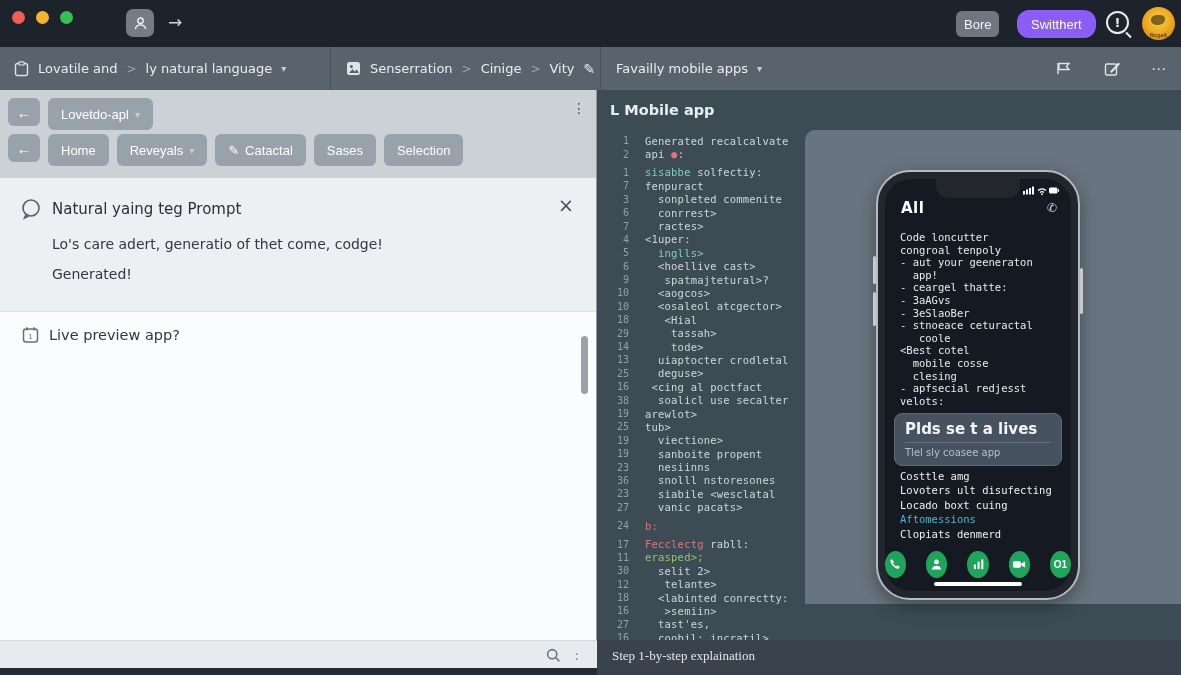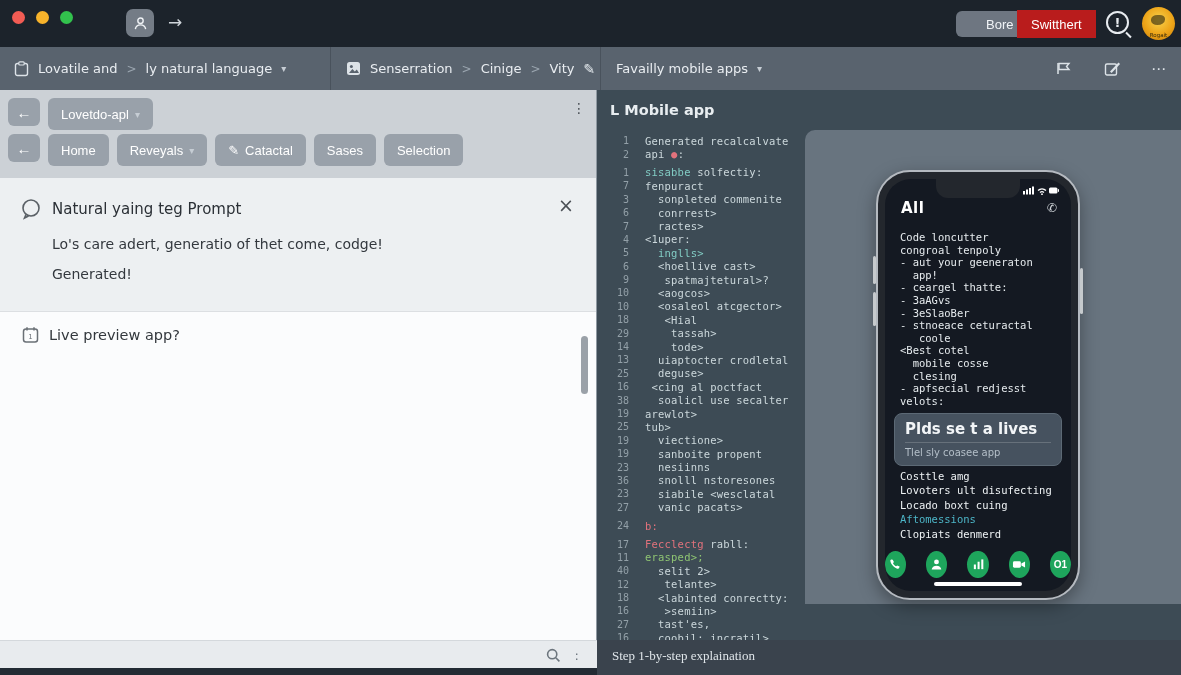--- a/index.html
+++ b/index.html
@@ -5,22 +5,22 @@
   * { margin:0; padding:0; box-sizing:border-box; }
   html,body { width:1181px; height:675px; overflow:hidden; font-family:"DejaVu Sans","Liberation Sans",sans-serif; background:#262e38; }
   #stage { position:relative; width:1181px; height:675px; }
 
   
   #topbar { position:absolute; left:0; top:0; width:1181px; height:47px; background:#1c232b; }
   .tl { position:absolute; top:11px; width:13px; height:13px; border-radius:50%; }
   .tl.red{ left:12px; background:#f25c54; } .tl.yellow{ left:36px; background:#f7b32b; } .tl.green{ left:60px; background:#32c24d; }
   .tb-iconbtn { position:absolute; left:126px; top:9px; width:28px; height:28px; background:#747c86; border-radius:7px; display:flex; align-items:center; justify-content:center; }
   .tb-arrow { position:absolute; left:168px; top:12px; color:#ced4da; font-size:17px; }
-  .btn-bore { position:absolute; left:956px; top:11px; height:26px; padding:0 30px; background:#6e7681; color:#f0f3f6; font-size:13px; border:none; border-radius:6px; }
-  .btn-switch { position:absolute; left:1017px; top:10px; height:28px; padding:0 14px; background:#b91c1c; color:#fff; font-size:13px; border:none; border-radius:0; }
+  .btn-bore { position:absolute; left:956px; top:11px; height:26px; padding:0 8px; background:#6e7681; color:#f0f3f6; font-size:13px; border:none; border-radius:6px; }
+  .btn-switch { position:absolute; left:1017px; top:10px; height:28px; padding:0 14px; background:#8b5cf6; color:#fff; font-size:13px; border:none; border-radius:12px; }
   .info-icon { position:absolute; left:1106px; top:11px; width:23px; height:23px; border:2px solid #e8ecf0; border-radius:50%; color:#e8ecf0; font-size:13px; font-weight:bold; text-align:center; line-height:19px; }
   .info-icon::after{ content:""; position:absolute; right:-5px; bottom:-4px; width:7px; height:2px; background:#e8ecf0; transform:rotate(45deg); }
   .avatar { position:absolute; left:1142px; top:7px; width:33px; height:33px; border-radius:50%; background:radial-gradient(circle at 50% 40%, #f8d24c 0%, #eda418 55%, #c77d0a 100%); overflow:hidden; }
   .avatar::before{ content:""; position:absolute; left:9px; top:8px; width:14px; height:10px; background:#3a2f10; border-radius:50% 40% 60% 50%; opacity:.65; }
   .avatar-label{ position:absolute; left:0; right:0; bottom:2px; text-align:center; font-size:5.5px; color:#3a2c0b; }
 
   
   #toolbar { position:absolute; left:0; top:47px; width:1181px; height:43px; background:#59636e; color:#e9edf1; font-size:13px; }
   .tb-seg { position:absolute; top:0; height:43px; display:flex; align-items:center; gap:9px; }
   .tb-div { position:absolute; top:0; width:1px; height:43px; background:#49525c; }
@@ -348,21 +348,21 @@
         </div>
         <div class="cl gap">
           <span class="ln">17</span>
           <span class="ct"><span class="tok-r">Fecclectg</span><span class="tok-w"> rabll:</span></span>
         </div>
         <div class="cl">
           <span class="ln">11</span>
           <span class="ct"><span class="tok-g">erasped&gt;;</span></span>
         </div>
         <div class="cl">
-          <span class="ln">40</span>
+          <span class="ln">30</span>
           <span class="ct"><span class="tok-w">  selit 2&gt;</span></span>
         </div>
         <div class="cl">
           <span class="ln">12</span>
           <span class="ct"><span class="tok-w">   telante&gt;</span></span>
         </div>
         <div class="cl">
           <span class="ln">18</span>
           <span class="ct"><span class="tok-w">  &lt;labinted conrectty:</span></span>
         </div>

